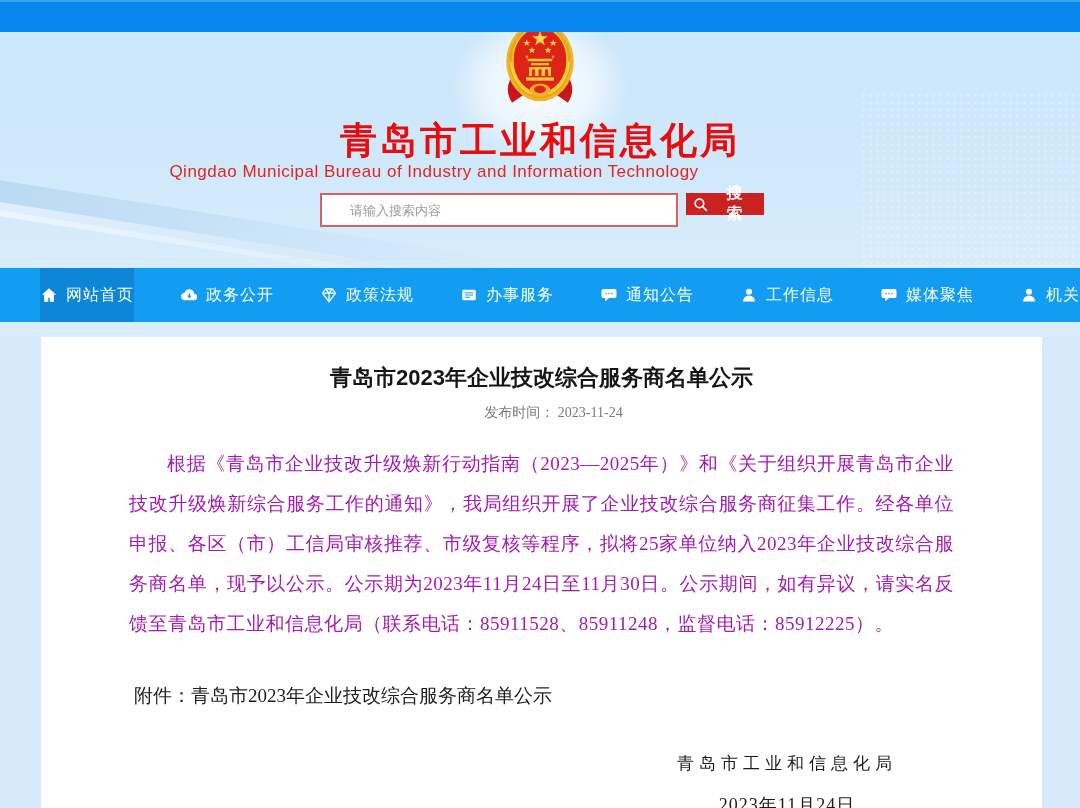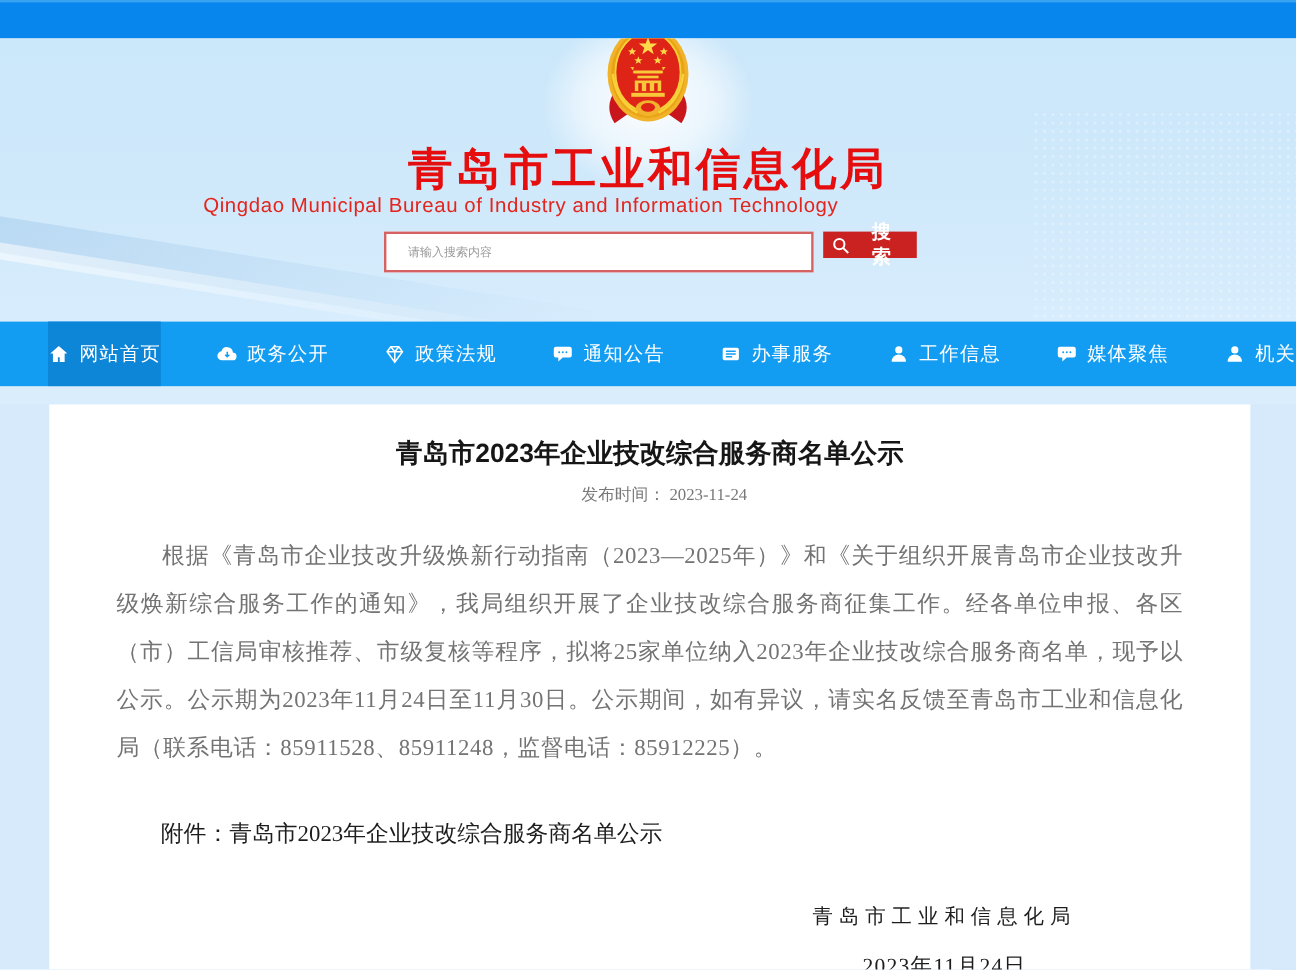--- a/index.html
+++ b/index.html
@@ -40,21 +40,21 @@
     position:absolute;top:84px;left:0;width:1080px;text-align:center;
     font-size:37px;font-weight:bold;letter-spacing:3px;color:#e50d0d;
   }
   .site-subtitle{
     position:absolute;top:130px;left:0;width:868px;text-align:center;
     font-size:17px;color:#e3251d;letter-spacing:.5px;
   }
   .search-row{position:absolute;top:161px;left:320px;height:34px;}
   .search-input{
     position:absolute;left:0;top:0;width:358px;height:34px;box-sizing:border-box;
-    border:2px solid #d66161;background:#fff;padding:0 18px;font-size:10px;color:#333;outline:none;
+    border:2px solid #d66161;background:#fff;padding:0 28px;font-size:13px;color:#333;outline:none;
     font-family:"Liberation Sans",sans-serif;
   }
   .search-input::placeholder{color:#9a9a9a;}
   .search-btn{
     position:absolute;left:366px;top:0;width:78px;height:22px;border:none;cursor:pointer;
     background:#c92220;color:#fff;font-size:16px;letter-spacing:3px;
     display:flex;align-items:center;justify-content:flex-end;gap:5px;
     font-family:"Liberation Sans",sans-serif;
     font-weight:bold;
   }
@@ -78,23 +78,23 @@
   .article-title{
     margin:26px 60px 0;text-align:center;
     font-size:22px;font-weight:bold;color:#161616;line-height:30px;
   }
   .publish-line{
     margin-top:11px;text-align:center;font-size:14px;color:#787878;
     font-family:"Liberation Serif",serif;
     margin-left:24px;
   }
   .article-body{
-    margin:22px 56px 0;
-    font-family:"Liberation Serif","DejaVu Serif",serif;
-    font-size:19px;line-height:40px;color:#737373;
+    margin:22px 88px 0;
+    font-family:"Liberation Serif","DejaVu Serif",serif;
+    font-size:19px;line-height:40px;color:#a21caf;
     text-align:justify;text-indent:2em;letter-spacing:.5px;
   }
   .attachment-line{
     margin:40px 55px 0;
     font-family:"Liberation Serif","DejaVu Serif",serif;
     font-size:19px;line-height:24px;color:#1d1d1d;text-indent:2em;
   }
   .attachment-link{color:inherit;text-decoration:none;cursor:pointer;}
   .signature-block{
     margin:44px 145px 0 0;text-align:right;
@@ -203,36 +203,36 @@
           <svg viewBox="0 0 24 24" fill="none" stroke="#fff" stroke-width="1.7">
             <path d="M7.5 4h9l4 5.5L12 21 3.5 9.5z"></path>
             <path d="M3.5 9.5h17 M7.5 4l4.5 5.5L16.5 4 M12 9.5V21"></path>
           </svg>
         </span>
         <span>政策法规</span>
       </div>
       <div class="nav-item">
         <span class="ic">
           <svg viewBox="0 0 24 24">
+            <rect x="3" y="5" width="18" height="14" rx="2" fill="#fff"></rect>
+            <path d="M6.5 9h11 M6.5 12h11 M6.5 15h7" stroke="#129df2" stroke-width="1.6"></path>
+          </svg>
+        </span>
+        <span>办事服务</span>
+      </div>
+      <div class="nav-item">
+        <span class="ic">
+          <svg viewBox="0 0 24 24">
             <path d="M4.5 4h15A2.5 2.5 0 0 1 22 6.5v7A2.5 2.5 0 0 1 19.5 16H12l-5 4.2V16H4.5A2.5 2.5 0 0 1 2 13.5v-7A2.5 2.5 0 0 1 4.5 4z" fill="#fff"></path>
             <circle cx="8" cy="10" r="1.1" fill="#129df2"></circle>
             <circle cx="12" cy="10" r="1.1" fill="#129df2"></circle>
             <circle cx="16" cy="10" r="1.1" fill="#129df2"></circle>
           </svg>
         </span>
         <span>通知公告</span>
-      </div>
-      <div class="nav-item">
-        <span class="ic">
-          <svg viewBox="0 0 24 24">
-            <rect x="3" y="5" width="18" height="14" rx="2" fill="#fff"></rect>
-            <path d="M6.5 9h11 M6.5 12h11 M6.5 15h7" stroke="#129df2" stroke-width="1.6"></path>
-          </svg>
-        </span>
-        <span>办事服务</span>
       </div>
       <div class="nav-item">
         <span class="ic">
           <svg viewBox="0 0 24 24" fill="#fff">
             <circle cx="12" cy="7.5" r="4"></circle>
             <path d="M4 20.5a8 8 0 0 1 16 0z"></path>
           </svg>
         </span>
         <span>工作信息</span>
       </div>

